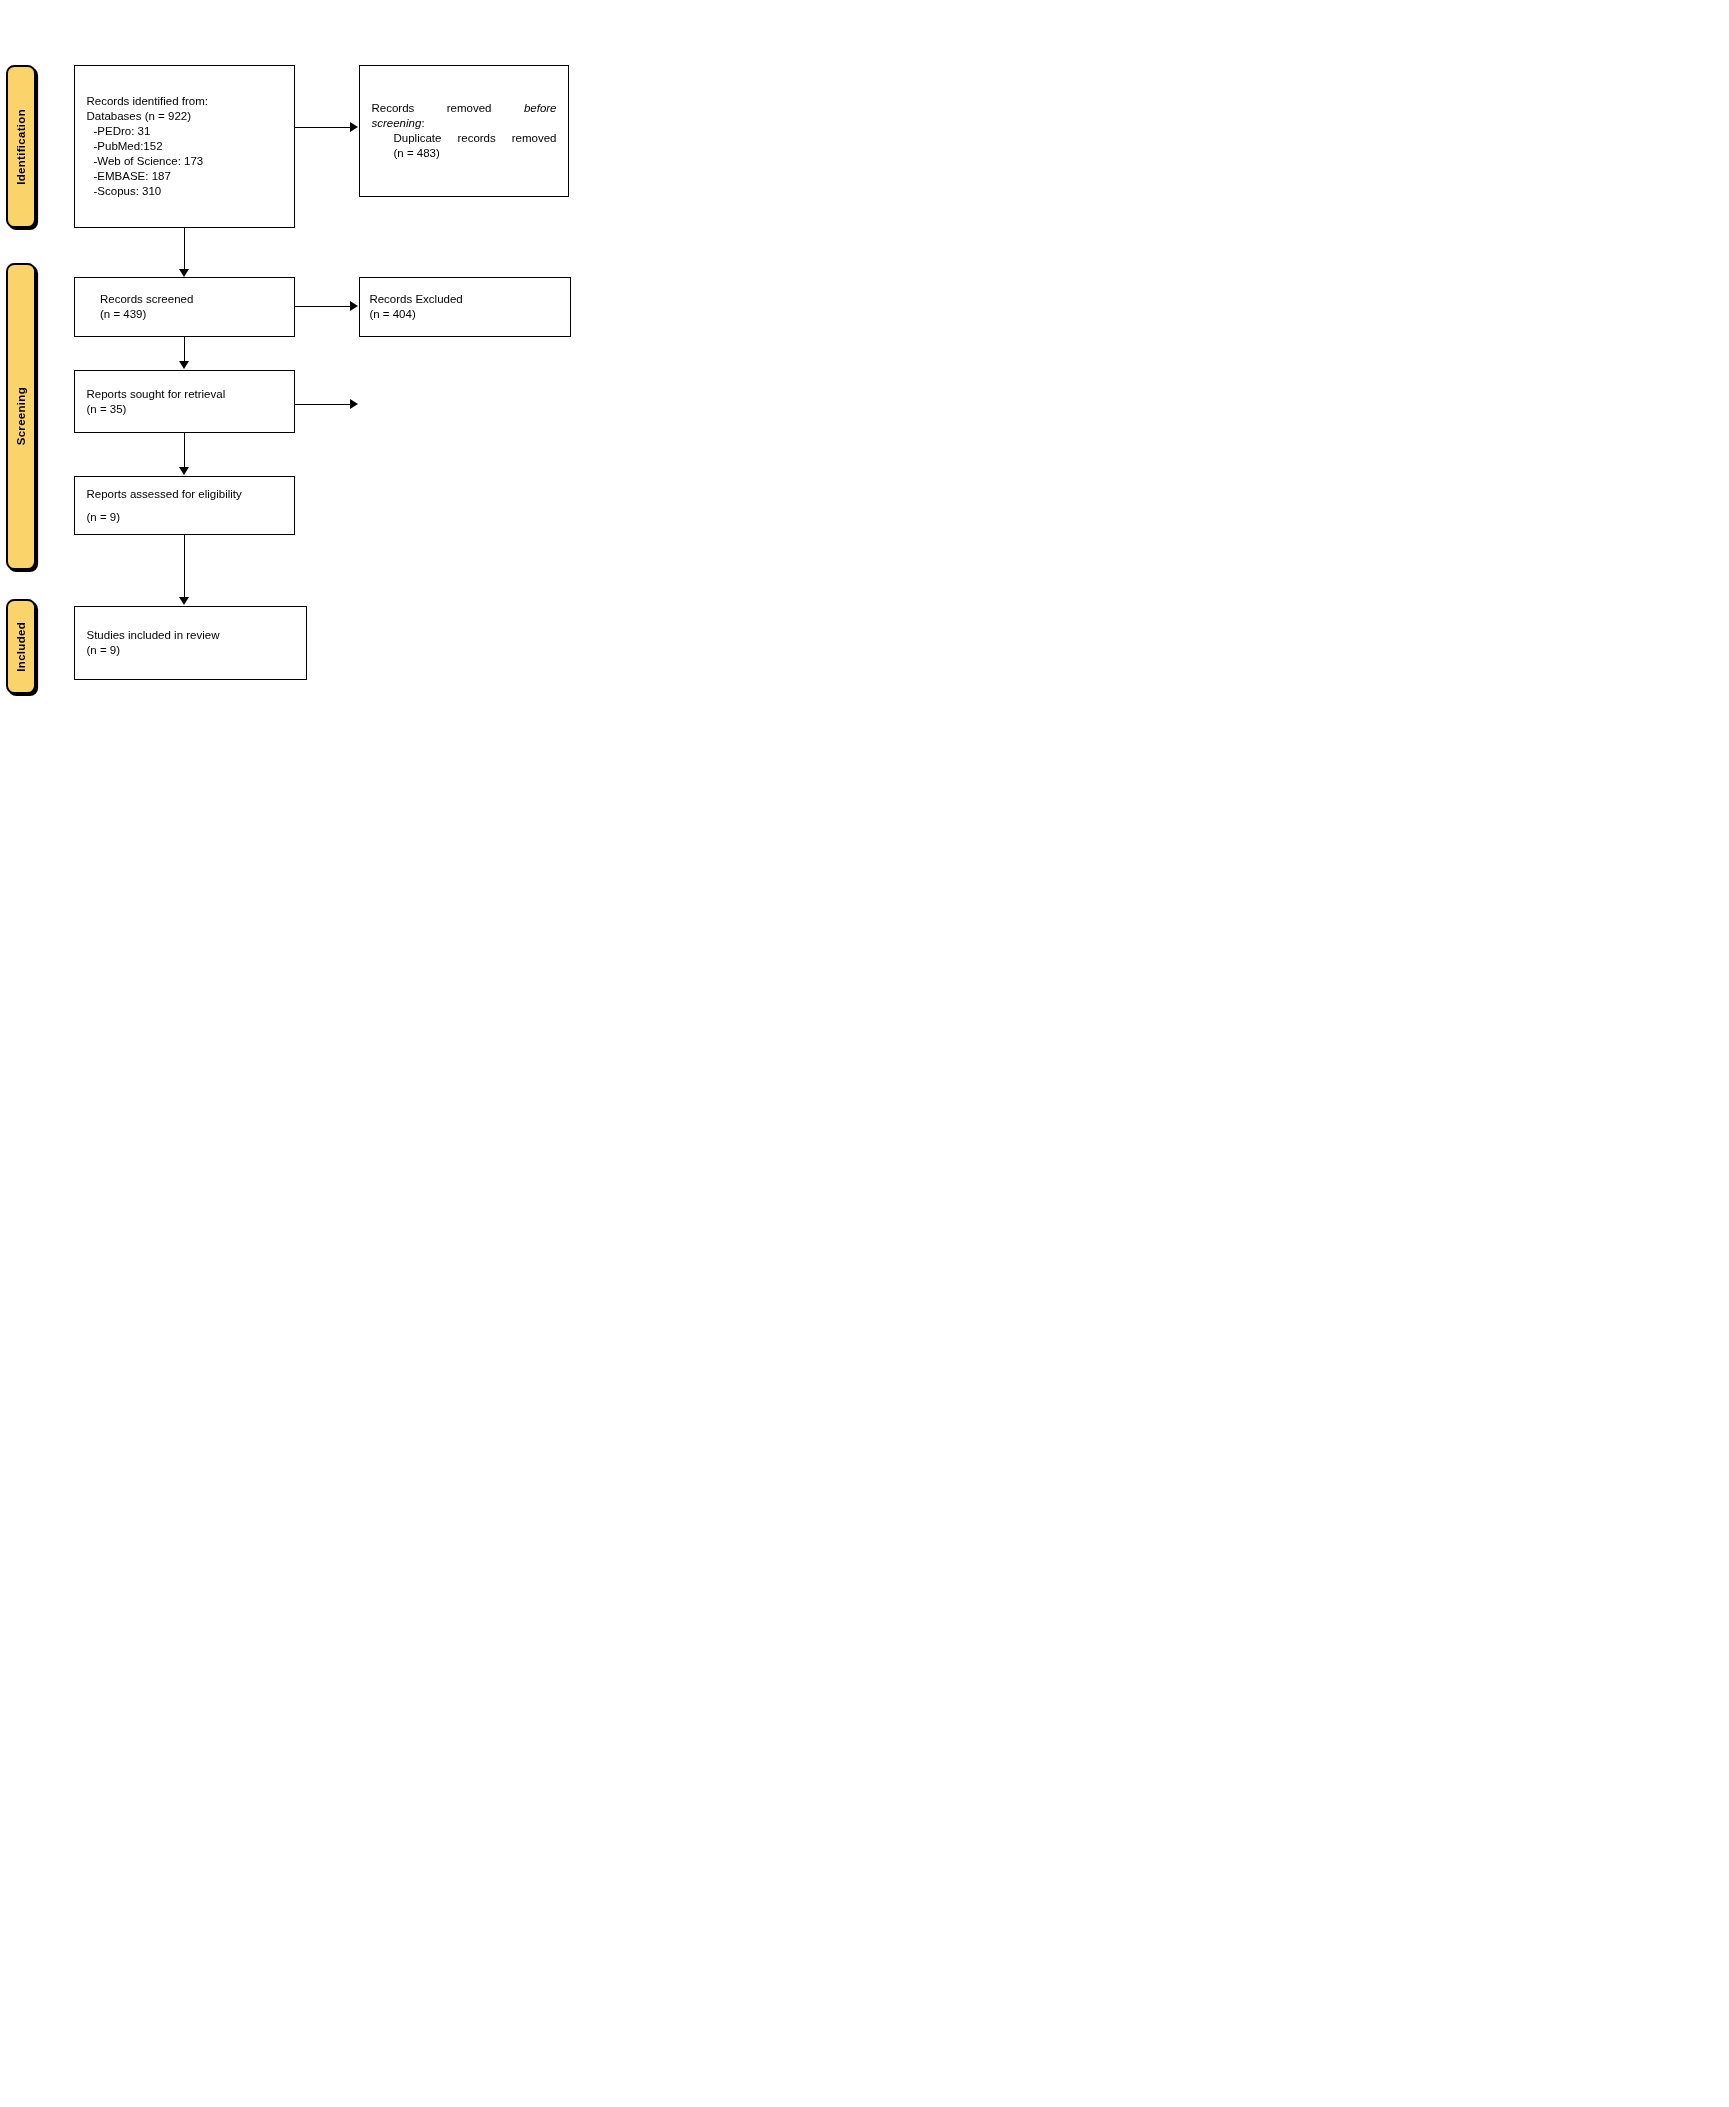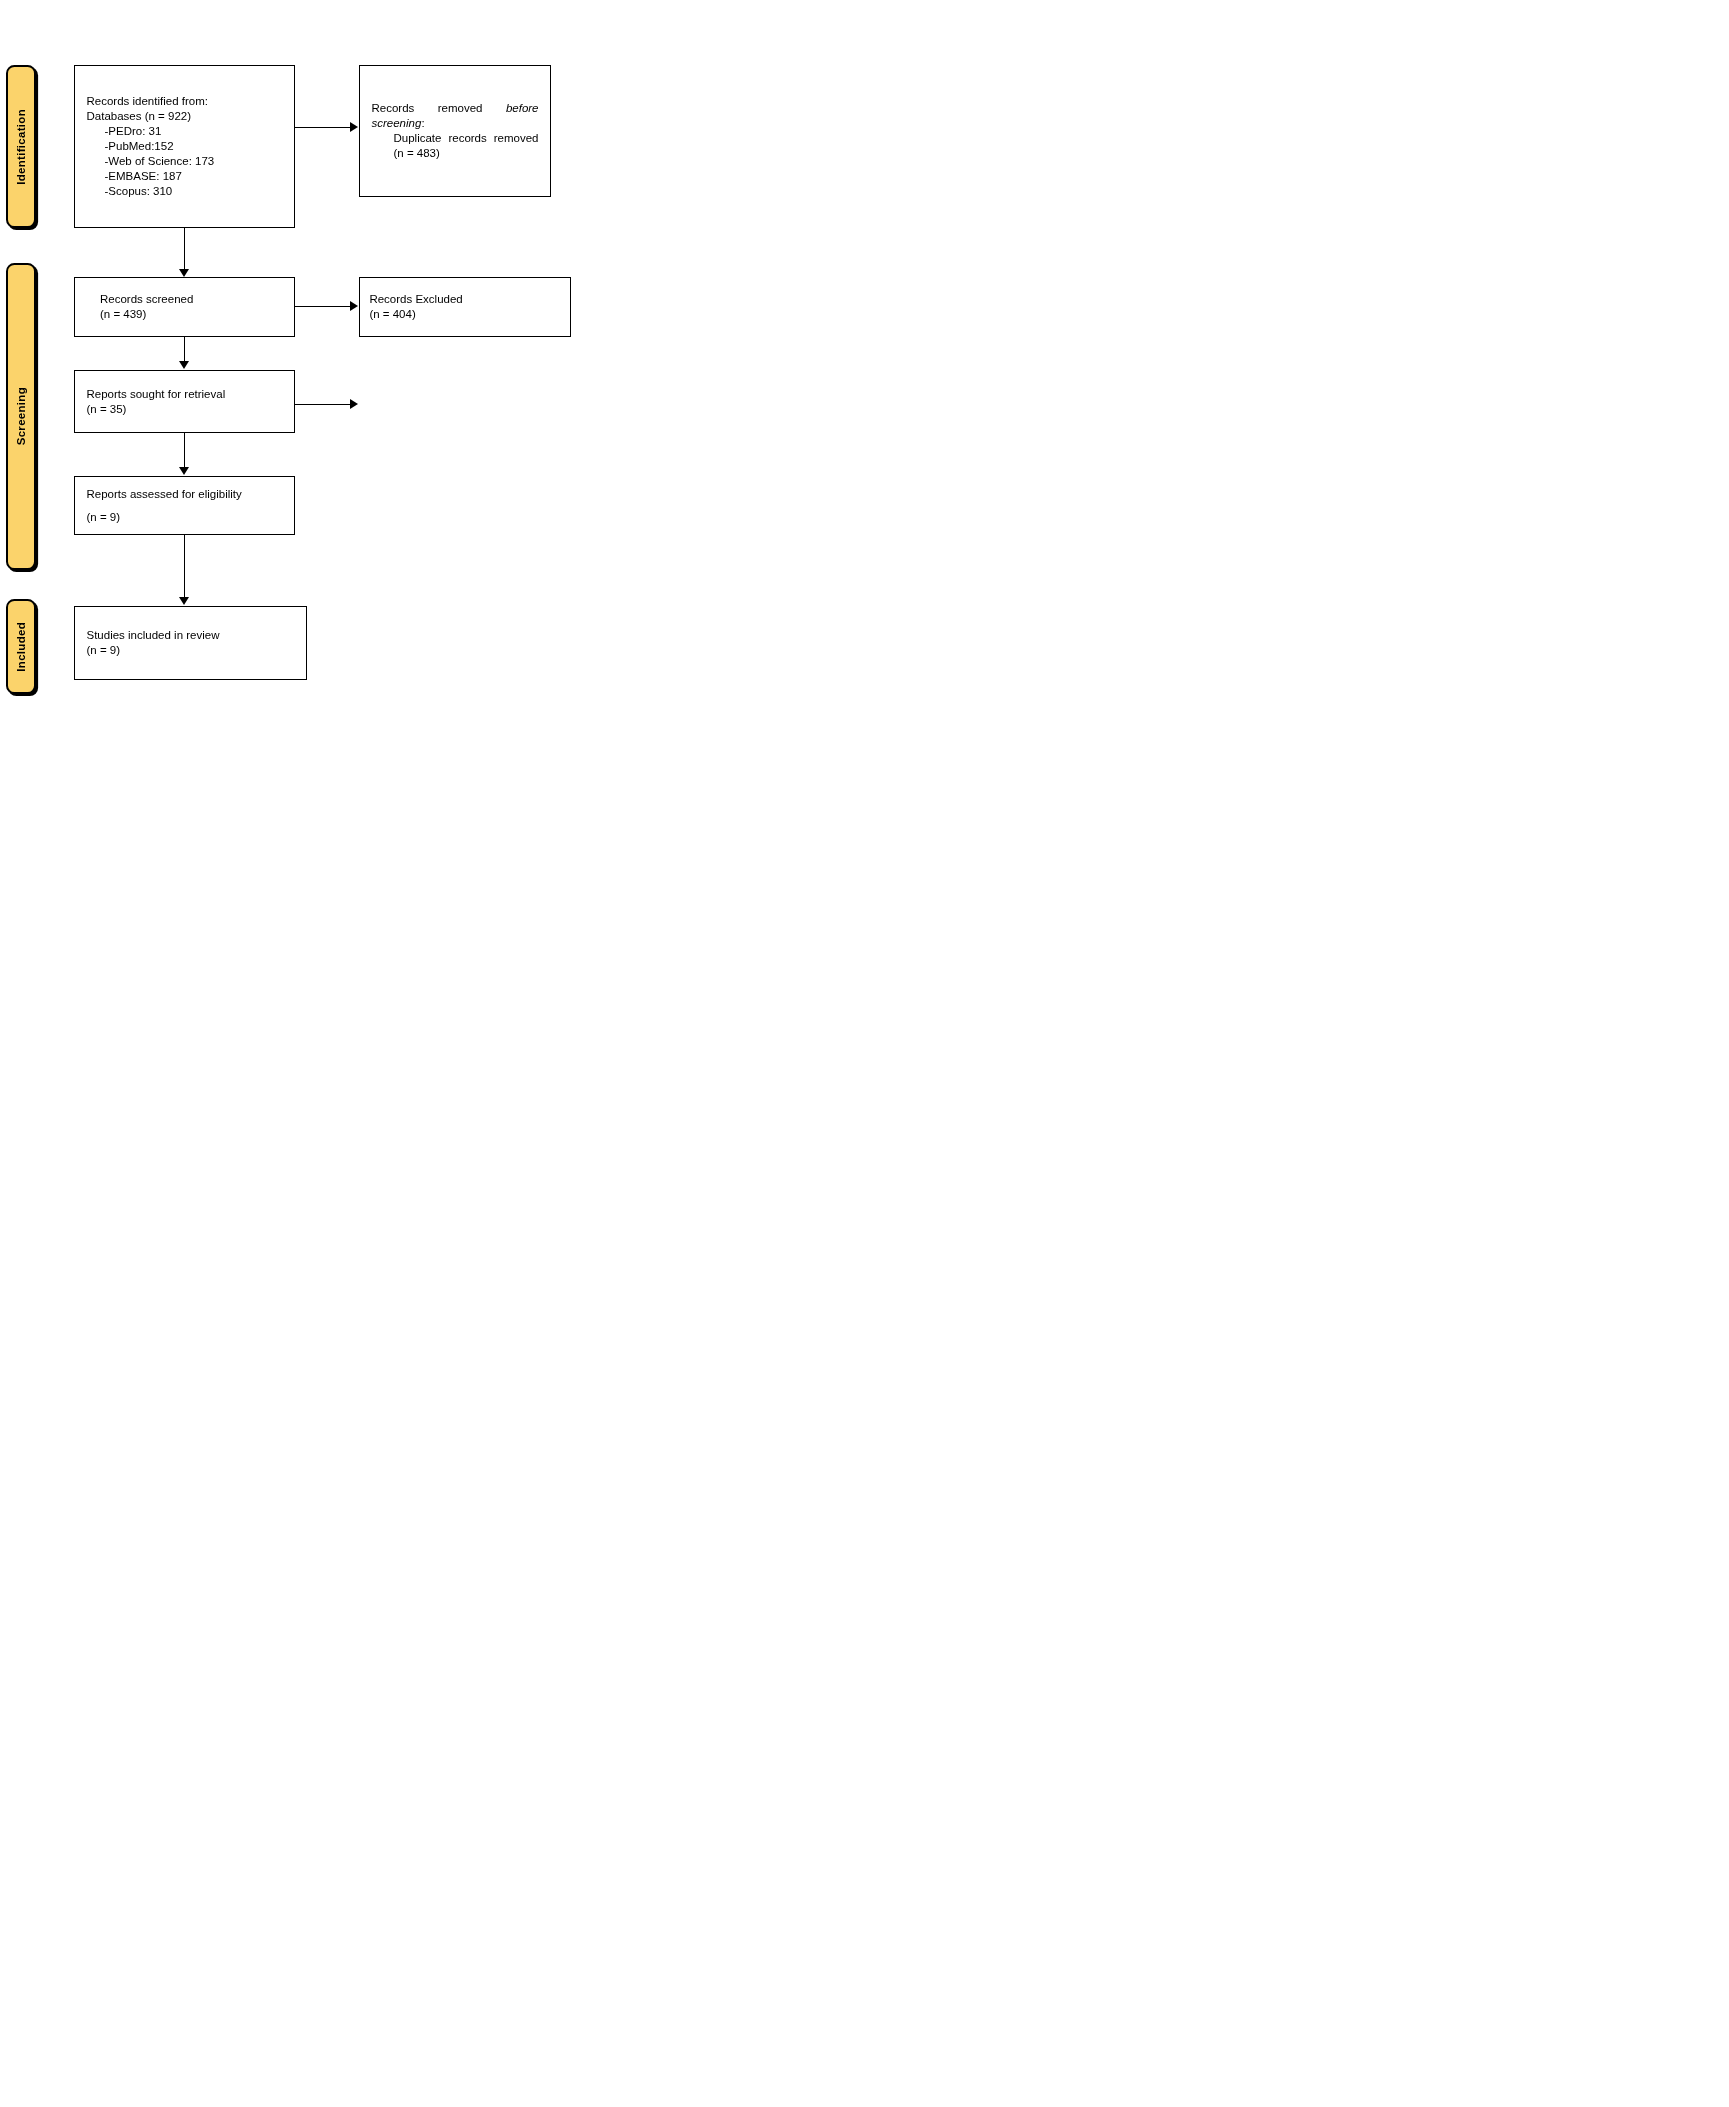--- a/index.html
+++ b/index.html
@@ -36,23 +36,23 @@
   .stage-screening{top:263px;height:307px;}
   .stage-included{top:599px;height:95px;}
   
   .fbox{
     position:absolute;background:#fff;border:1.6px solid #000;
     box-sizing:border-box;
     display:flex;flex-direction:column;justify-content:center;
     font-size:11.5px;line-height:15px;
   }
   .fbox .ln{white-space:nowrap;}
-  .fbox .dash{margin-left:18px;}
+  .fbox .dash{margin-left:7px;}
   .box-identified{left:74px;top:65px;width:221px;height:163px;padding-left:11.5px;}
-  .box-removed{left:359px;top:65px;width:192px;height:132px;padding:0 11.5px;}
+  .box-removed{left:359px;top:65px;width:210px;height:132px;padding:0 11.5px;}
   .box-screened{left:74px;top:277px;width:221px;height:60px;padding-left:25px;}
   .box-excluded{left:359px;top:277px;width:212px;height:60px;padding-left:9.4px;justify-content:center;}
   .box-sought{left:74px;top:370px;width:221px;height:63px;padding-left:11.5px;}
   .box-notretrieved{left:359px;top:369px;width:212px;height:95px;padding-left:10.4px;padding-right:7.3px;}
   .box-assessed{left:74px;top:476px;width:221px;height:59px;padding-left:11.5px;gap:8px;}
   .box-included{left:74px;top:606px;width:233px;height:74px;padding-left:11.5px;}
   .indent{margin-left:22px;}
   .indent38{margin-left:20px;}
   .jrow{display:flex;justify-content:space-between;}
   .it{font-style:italic;}

